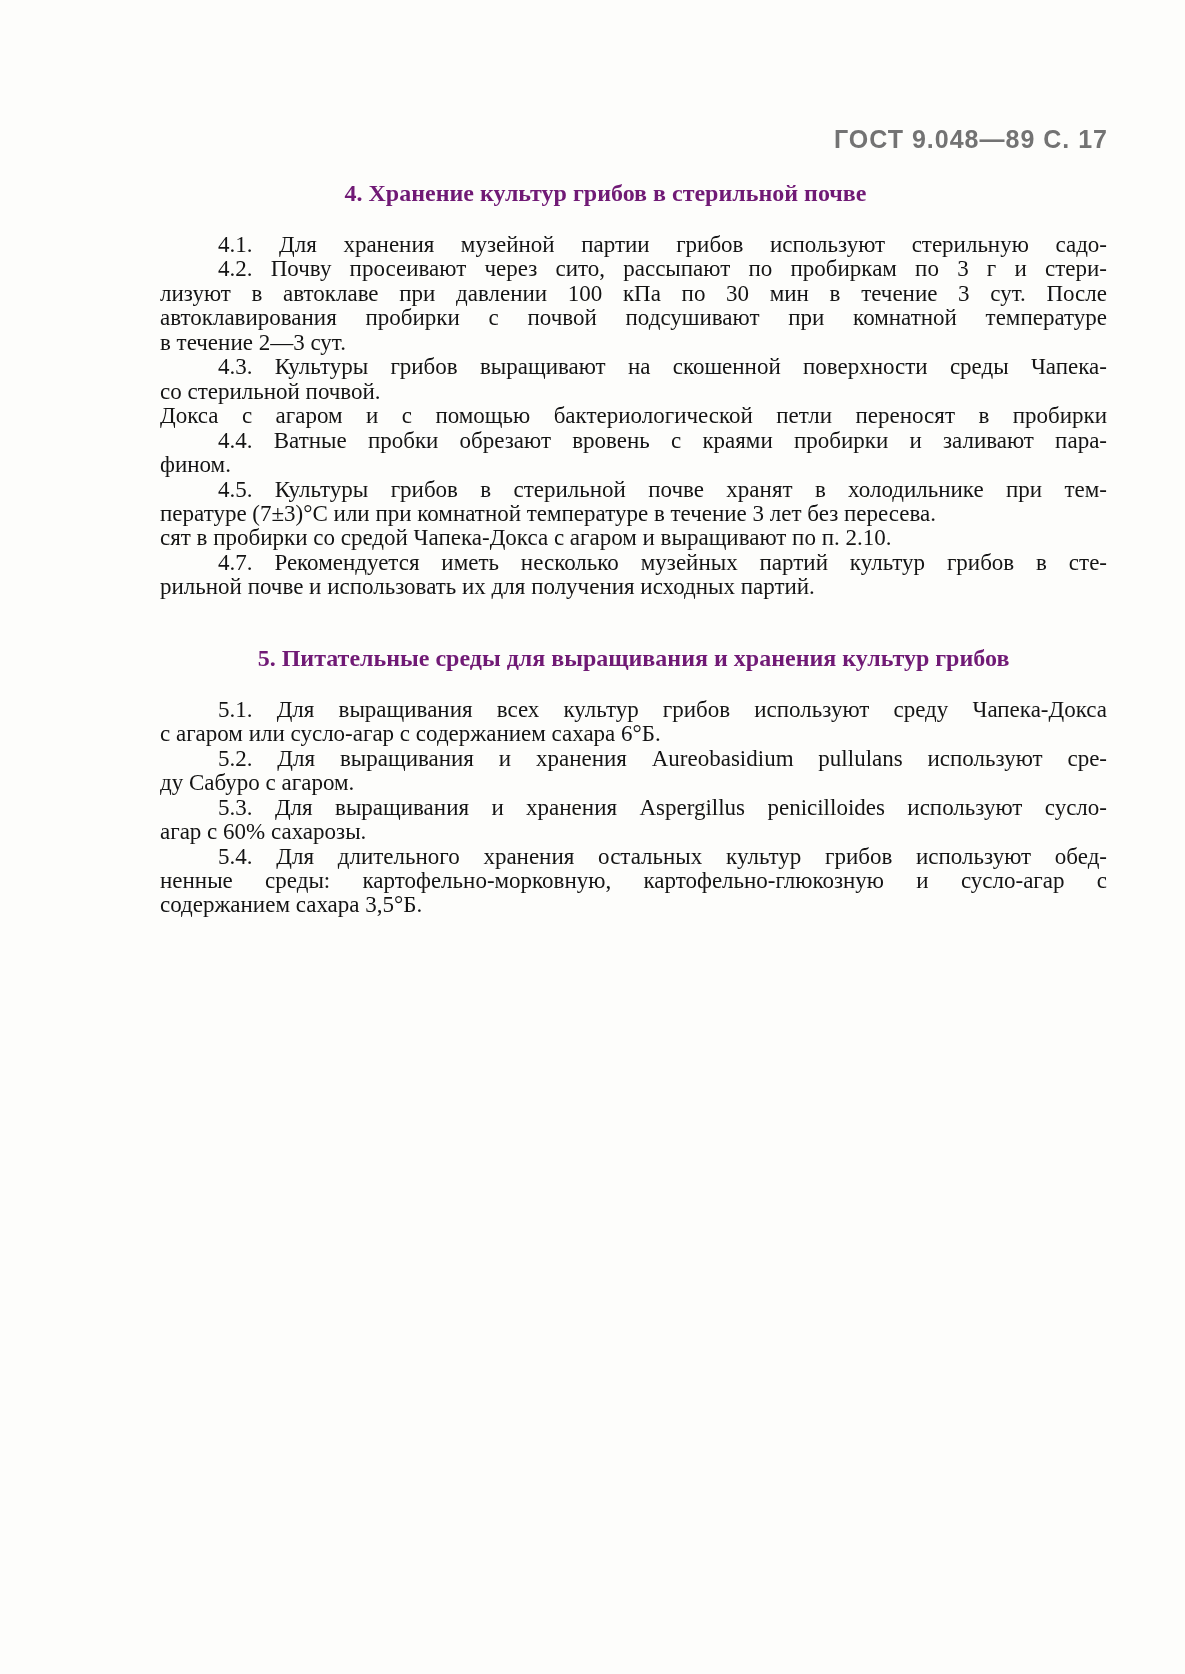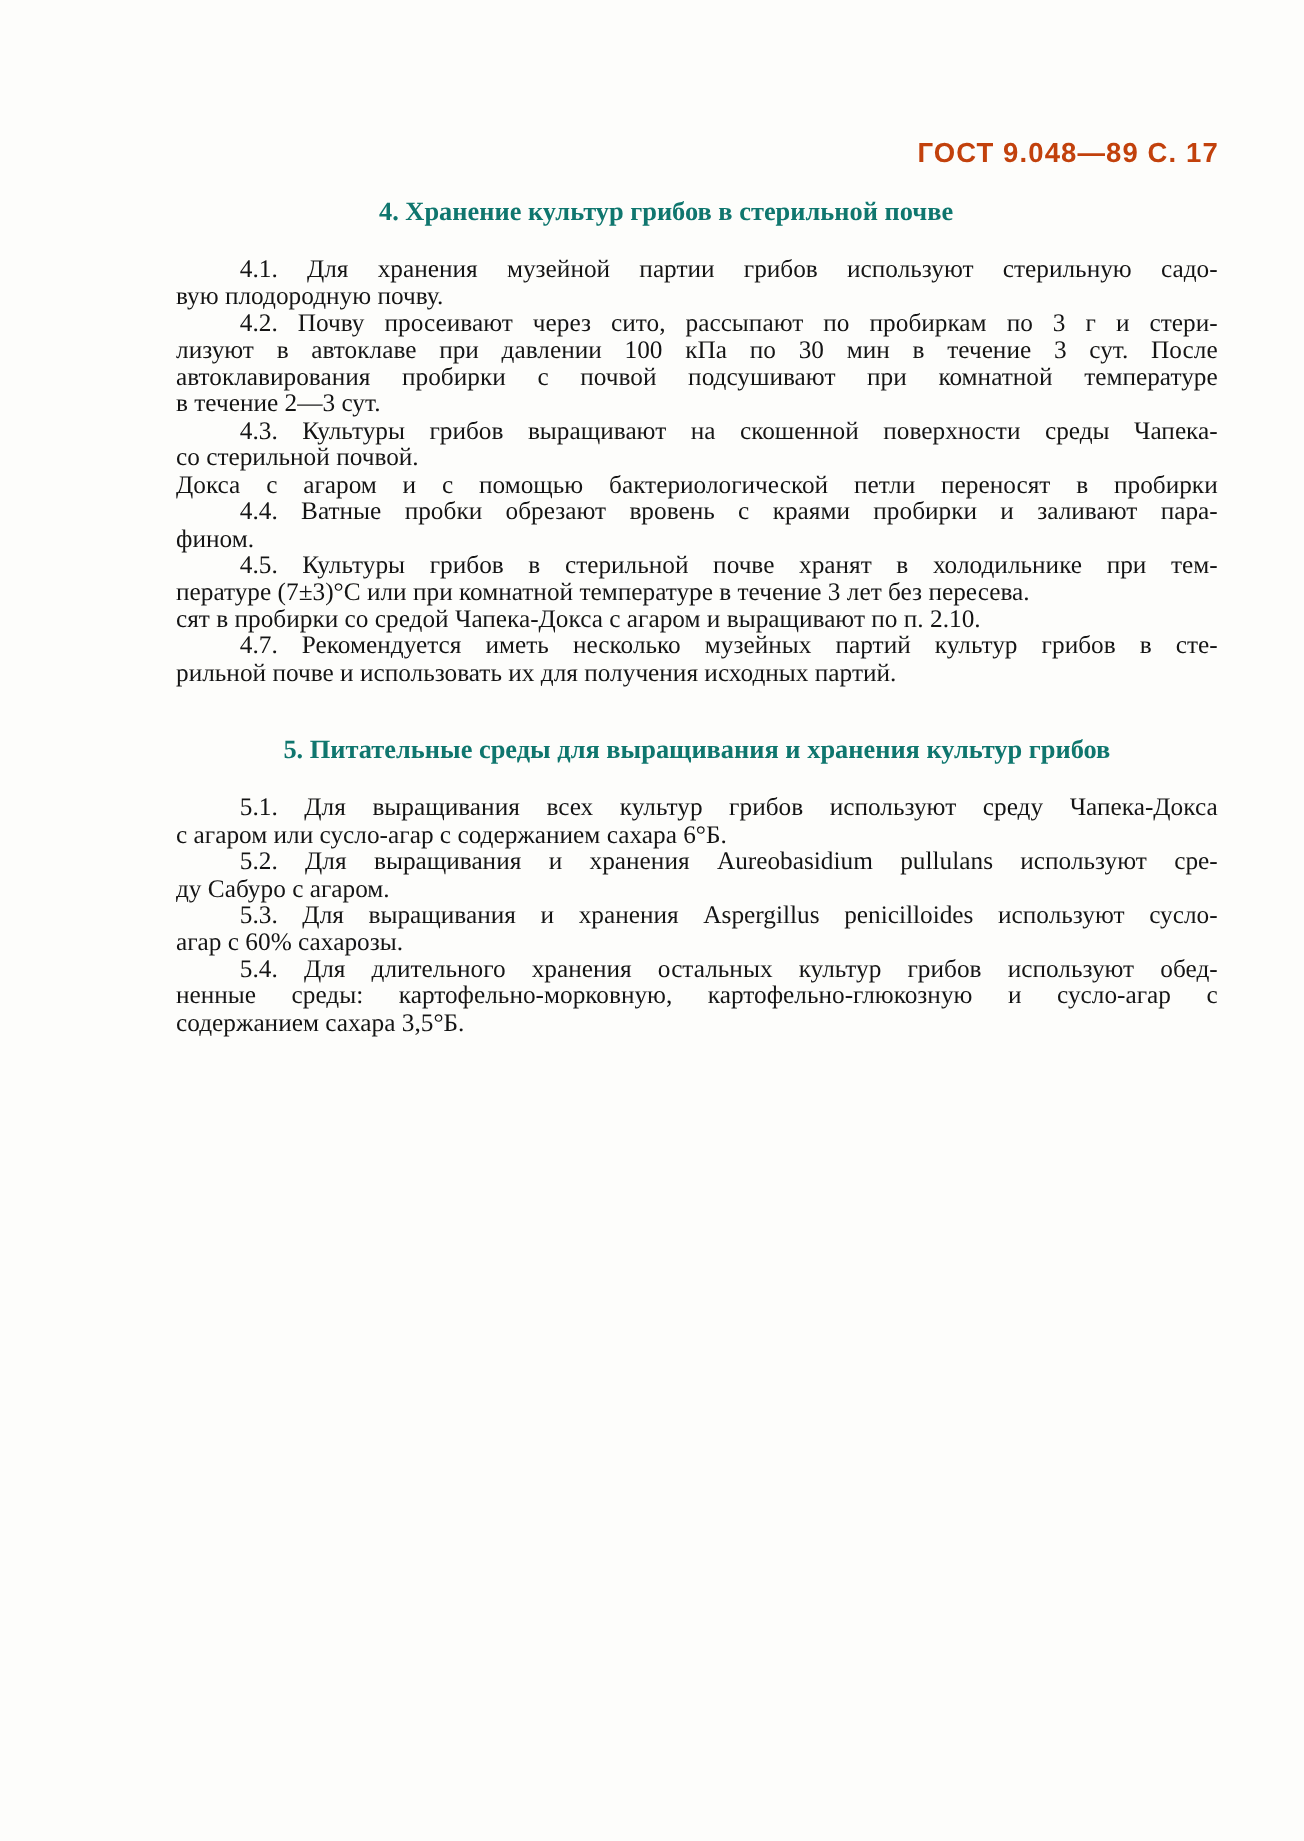--- a/index.html
+++ b/index.html
@@ -20,35 +20,35 @@
     position: absolute;
     top: 124px;
     left: 0;
     width: 1108px;
     text-align: right;
     font-family: "Liberation Sans", "DejaVu Sans", sans-serif;
     font-weight: bold;
     font-size: 25px;
     line-height: 30px;
     letter-spacing: 1px;
-    color: #c2410c;
+    color: #737373;
   }
   .content {
     position: absolute;
     left: 160px;
     top: 181px;
     width: 947px;
   }
   .sec-title {
     margin: 0 0 27px 0;
     text-align: center;
     font-weight: bold;
     font-size: 24px;
     line-height: 25px;
-    color: #0f766e;
+    color: #701a75;
   }
   .sec-title.shift-left {
     padding-right: 56px;
   }
   .sec-title.second {
     margin-top: 46px;
   }
   .para {
     margin: 0;
   }
@@ -74,21 +74,20 @@
 
   <div class="page-header">ГОСТ 9.048—89 С. 17</div>
 
   <div class="content">
 
     <section>
       <h2 class="sec-title shift-left">4. Хранение культур грибов в стерильной почве</h2>
       <div class="paragraphs">
           <div class="para">
             <div class="line first">4.1. Для хранения музейной партии грибов используют стерильную садо-</div>
-            <div class="line last">вую плодородную почву.</div>
           </div>
           <div class="para">
             <div class="line first">4.2. Почву просеивают через сито, рассыпают по пробиркам по 3 г и стери-</div>
             <div class="line">лизуют в автоклаве при давлении 100 кПа по 30 мин в течение 3 сут. После</div>
             <div class="line">автоклавирования пробирки с почвой подсушивают при комнатной температуре</div>
             <div class="line last">в течение 2—3 сут.</div>
           </div>
           <div class="para">
             <div class="line first">4.3. Культуры грибов выращивают на скошенной поверхности среды Чапека-</div>
             <div class="line last">со стерильной почвой.</div>

